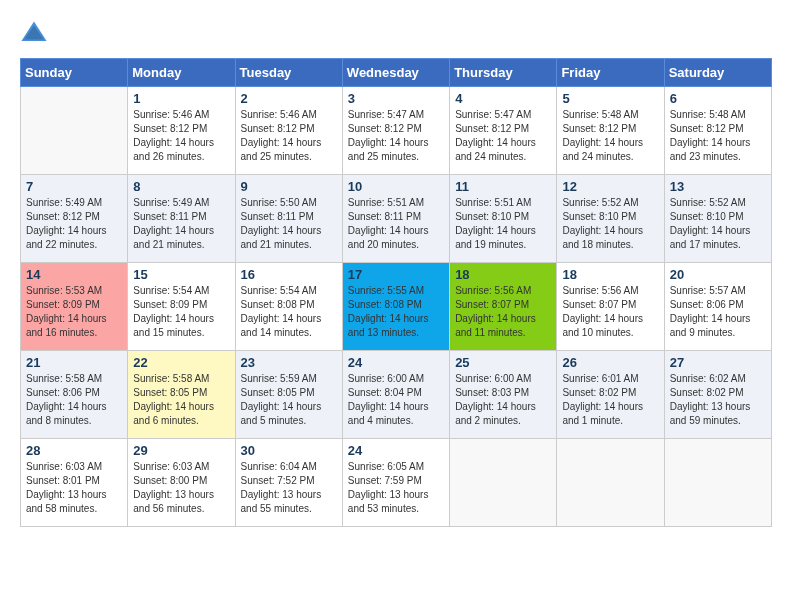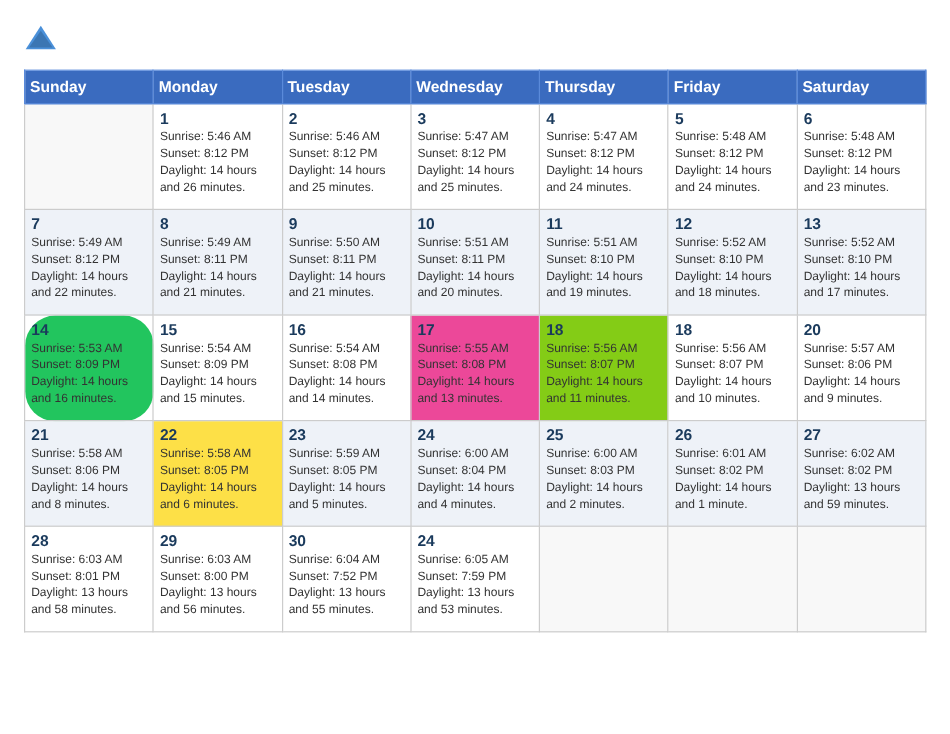--- a/index.html
+++ b/index.html
@@ -217,42 +217,42 @@
         </td>
         <td style="background: rgb(238, 242, 248);">
           <span class="day-number">13</span>
           <div class="day-info" style="white-space: pre-line;">Sunrise: 5:52 AM
 Sunset: 8:10 PM
 Daylight: 14 hours
 and 17 minutes.</div>
         </td>
       </tr>
       <tr>
-        <td style="background: #22c55e; border-radius: 25px;">
+        <td style="background: #fca5a5;">
           <span class="day-number">14</span>
           <div class="day-info" style="white-space: pre-line;">Sunrise: 5:53 AM
 Sunset: 8:09 PM
 Daylight: 14 hours
 and 16 minutes.</div>
         </td>
         <td style="background: rgb(255, 255, 255); margin-left: 19px;">
           <span class="day-number">15</span>
           <div class="day-info" style="white-space: pre-line;">Sunrise: 5:54 AM
 Sunset: 8:09 PM
 Daylight: 14 hours
 and 15 minutes.</div>
         </td>
         <td style="background: rgb(255, 255, 255);">
           <span class="day-number">16</span>
           <div class="day-info" style="white-space: pre-line;">Sunrise: 5:54 AM
 Sunset: 8:08 PM
 Daylight: 14 hours
 and 14 minutes.</div>
         </td>
-        <td style="background: #ec4899;">
+        <td style="background: #0ea5e9;">
           <span class="day-number">17</span>
           <div class="day-info" style="white-space: pre-line;">Sunrise: 5:55 AM
 Sunset: 8:08 PM
 Daylight: 14 hours
 and 13 minutes.</div>
         </td>
         <td style="background: #84cc16;">
           <span class="day-number">18</span>
           <div class="day-info" style="white-space: pre-line;">Sunrise: 5:56 AM
 Sunset: 8:07 PM
@@ -275,21 +275,21 @@
         </td>
       </tr>
       <tr>
         <td style="background: rgb(238, 242, 248); margin-top: 44px;">
           <span class="day-number">21</span>
           <div class="day-info" style="white-space: pre-line;">Sunrise: 5:58 AM
 Sunset: 8:06 PM
 Daylight: 14 hours
 and 8 minutes.</div>
         </td>
-        <td style="background: #fde047;">
+        <td style="background: #fef9c3;">
           <span class="day-number">22</span>
           <div class="day-info" style="white-space: pre-line;">Sunrise: 5:58 AM
 Sunset: 8:05 PM
 Daylight: 14 hours
 and 6 minutes.</div>
         </td>
         <td style="background: rgb(238, 242, 248);">
           <span class="day-number">23</span>
           <div class="day-info" style="white-space: pre-line;">Sunrise: 5:59 AM
 Sunset: 8:05 PM

